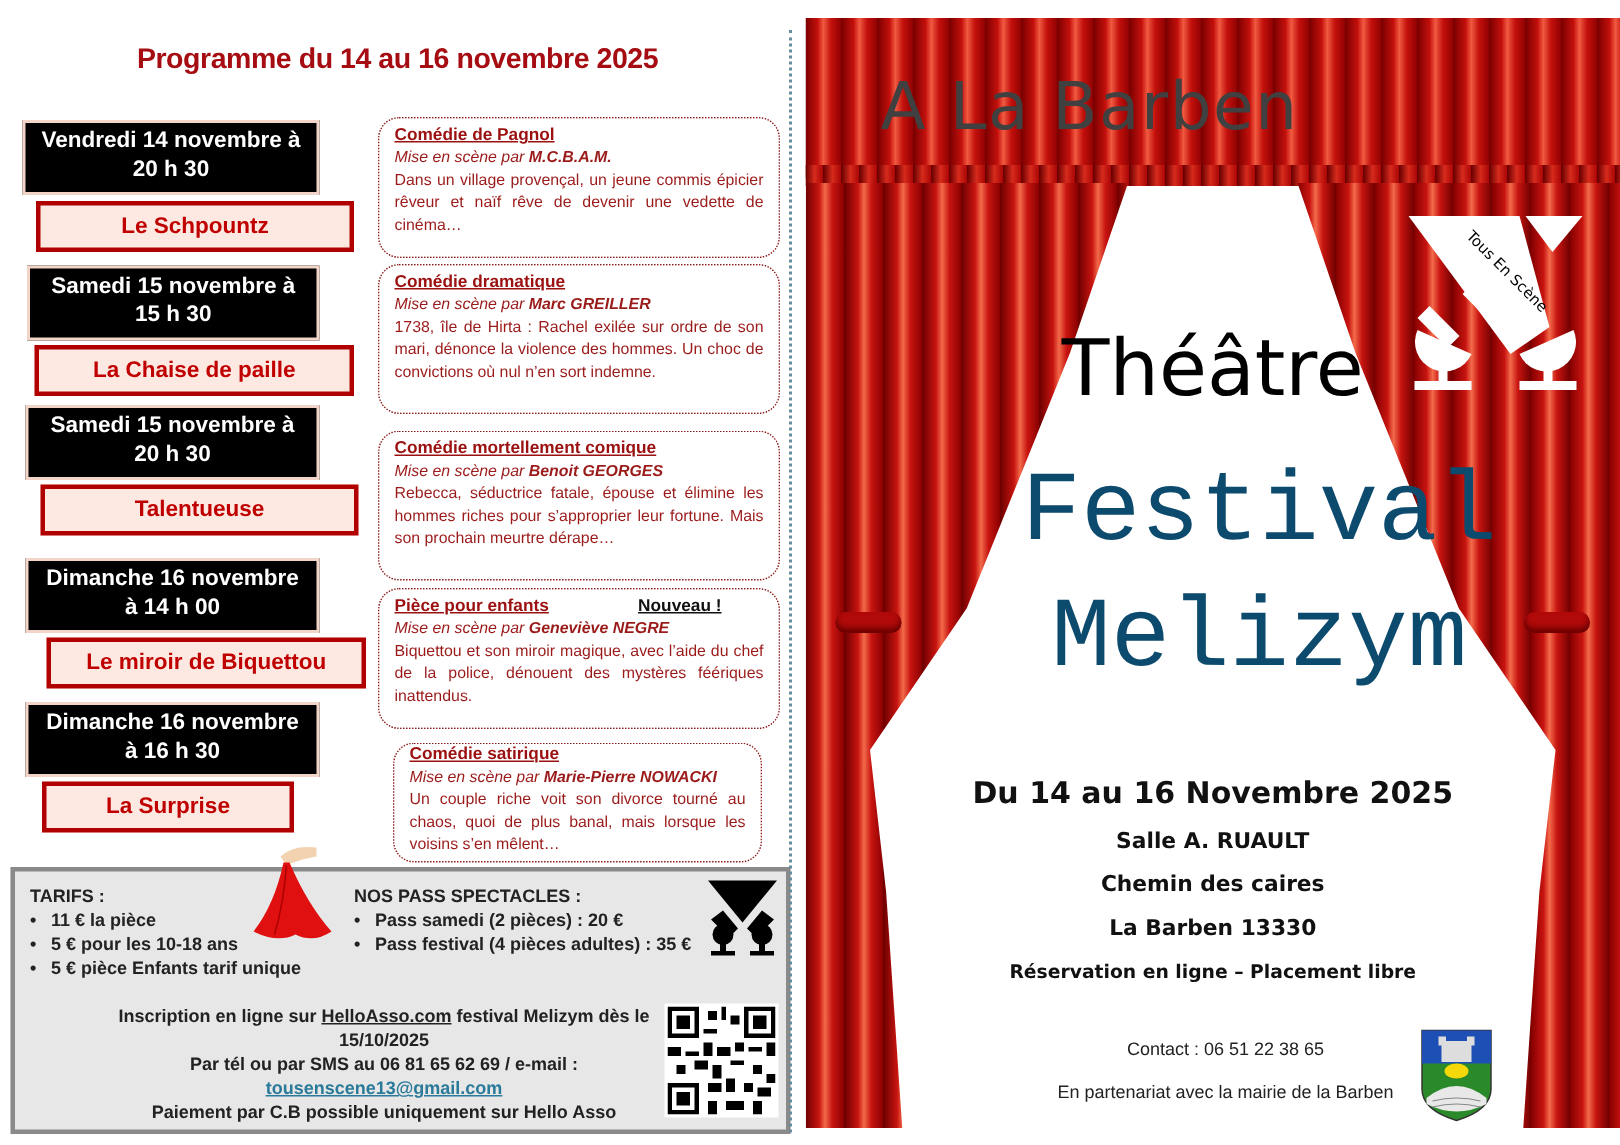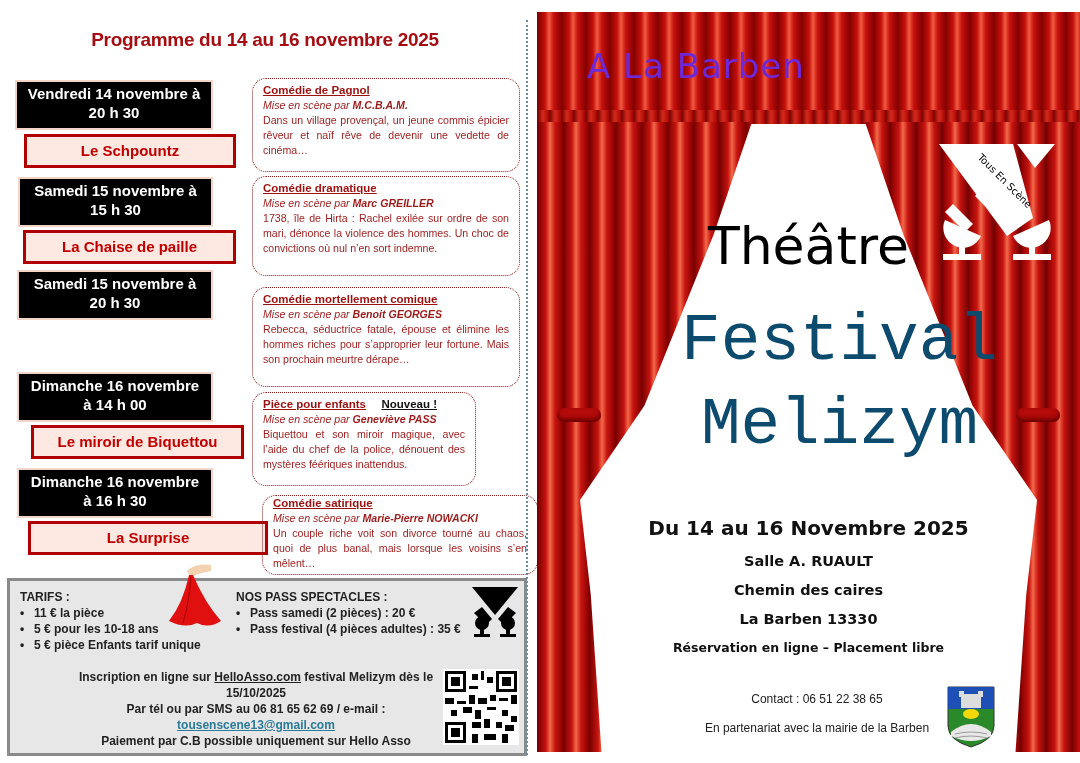--- a/index.html
+++ b/index.html
@@ -29,21 +29,21 @@
   .inscr .mail { color: #2a7a9a; text-decoration: underline; }
 
   .qr { position: absolute; left: 433px; top: 88px; width: 76px; height: 76px; background: #fff; padding: 2px; }
 
   
   .right-page { position: absolute; left: 537px; top: 12px; width: 543px; height: 740px; background: #fff; overflow: hidden; }
   .valance { position: absolute; left: 0; top: 0; width: 543px; height: 112px;
     background: repeating-linear-gradient(90deg, #7a0000 0px, #c4100c 8px, #f05a40 12px, #c4100c 17px, #8e0202 24px); }
   .valance::after { content: ""; position: absolute; left: 0; bottom: 0; width: 100%; height: 14px;
     background: repeating-linear-gradient(90deg, #6b0000 0px, #d62a1c 6px, #a80404 12px); border-bottom-left-radius: 6px; }
-  .title-barben { position: absolute; left: 50px; top: 34px; color: #6d28d9; font-size: 34px; font-family: "DejaVu Sans", sans-serif; letter-spacing: 1px; }
+  .title-barben { position: absolute; left: 50px; top: 34px; color: #404040; font-size: 44px; font-family: "DejaVu Sans", sans-serif; letter-spacing: 1px; }
 
   .curtain-left { position: absolute; left: 0; top: 110px; width: 215px; height: 630px;
     background: repeating-linear-gradient(90deg, #6e0000 0px, #c71410 9px, #f36a4a 13px, #c71410 18px, #870000 26px);
     clip-path: polygon(0 0, 100% 0, 82% 18%, 50% 45%, 20% 60%, 25% 75%, 30% 100%, 0 100%); }
   .curtain-right { position: absolute; right: 0; top: 110px; width: 215px; height: 630px;
     background: repeating-linear-gradient(90deg, #870000 0px, #c71410 8px, #f36a4a 12px, #c71410 17px, #6e0000 26px);
     clip-path: polygon(0 0, 100% 0, 100% 100%, 70% 100%, 75% 75%, 80% 60%, 50% 45%, 18% 18%); }
   .tieback-l { position: absolute; left: 20px; top: 396px; width: 44px; height: 14px; background: #b30a0a; border-radius: 7px; box-shadow: inset 0 -3px 4px #600; }
   .tieback-r { position: absolute; right: 20px; top: 396px; width: 44px; height: 14px; background: #b30a0a; border-radius: 7px; box-shadow: inset 0 -3px 4px #600; }
 
@@ -78,59 +78,60 @@
   <div class="date-box" style="left:18px;top:177px;width:195px;height:50px;">
     <div>Samedi 15 novembre à</div>
     <div>15 h 30</div>
   </div>
   <div class="play-box" style="left:23px;top:230px;width:213px;height:34px;">La Chaise de paille</div>
 
   <div class="date-box" style="left:17px;top:270px;width:196px;height:50px;">
     <div>Samedi 15 novembre à</div>
     <div>20 h 30</div>
   </div>
+  <div class="play-box" style="left:27px;top:323px;width:212px;height:34px;">Talentueuse</div>
 
   <div class="date-box" style="left:17px;top:372px;width:196px;height:50px;">
     <div>Dimanche 16 novembre</div>
     <div>à 14 h 00</div>
   </div>
   <div class="play-box" style="left:31px;top:425px;width:213px;height:34px;">Le miroir de Biquettou</div>
 
   <div class="date-box" style="left:17px;top:468px;width:196px;height:50px;">
     <div>Dimanche 16 novembre</div>
     <div>à 16 h 30</div>
   </div>
-  <div class="play-box" style="left:28px;top:521px;width:240px;height:34px;">La Surprise</div>
+  <div class="play-box" style="left:28px;top:521px;width:168px;height:34px;">La Surprise</div>
 
   <div class="desc-card" style="left:252px;top:78px;width:268px;height:94px;">
     <span class="genre">Comédie de Pagnol</span>
     <span class="mise"><span>Mise en scène par </span><b>M.C.B.A.M.</b></span>
     <span>Dans un village provençal, un jeune commis épicier rêveur et naïf rêve de devenir une vedette de cinéma…</span>
   </div>
 
   <div class="desc-card" style="left:252px;top:176px;width:268px;height:100px;">
     <span class="genre">Comédie dramatique</span>
     <span class="mise"><span>Mise en scène par </span><b>Marc GREILLER</b></span>
     <span>1738, île de Hirta : Rachel exilée sur ordre de son mari, dénonce la violence des hommes. Un choc de convictions où nul n’en sort indemne.</span>
   </div>
 
   <div class="desc-card" style="left:252px;top:287px;width:268px;height:100px;">
     <span class="genre">Comédie mortellement comique</span>
     <span class="mise"><span>Mise en scène par </span><b>Benoit GEORGES</b></span>
     <span>Rebecca, séductrice fatale, épouse et élimine les hommes riches pour s’approprier leur fortune. Mais son prochain meurtre dérape…</span>
   </div>
 
-  <div class="desc-card" style="left:252px;top:392px;width:224px;height:94px;">
+  <div class="desc-card" style="left:252px;top:392px;width:268px;height:94px;">
     <span class="genre">Pièce pour enfants</span>
     <span class="nouveau">Nouveau !</span>
-    <span class="mise"><span>Mise en scène par </span><b>Geneviève PASS</b></span>
+    <span class="mise"><span>Mise en scène par </span><b>Geneviève NEGRE</b></span>
     <span>Biquettou et son miroir magique, avec l’aide du chef de la police, dénouent des mystères féériques inattendus.</span>
   </div>
 
-  <div class="desc-card" style="left:262px;top:495px;width:276px;height:80px;padding-top:0;">
+  <div class="desc-card" style="left:262px;top:495px;width:246px;height:80px;padding-top:0;">
     <span class="genre">Comédie satirique</span>
     <span class="mise"><span>Mise en scène par </span><b>Marie-Pierre NOWACKI</b></span>
     <span>Un couple riche voit son divorce tourné au chaos, quoi de plus banal, mais lorsque les voisins s’en mêlent…</span>
   </div>
 
   <div class="tarifs-box">
     <div class="tarifs-col" style="left:10px;top:8px;">
       <span class="hdr">TARIFS :</span>
       <ul>
         <li>11 € la pièce</li>

